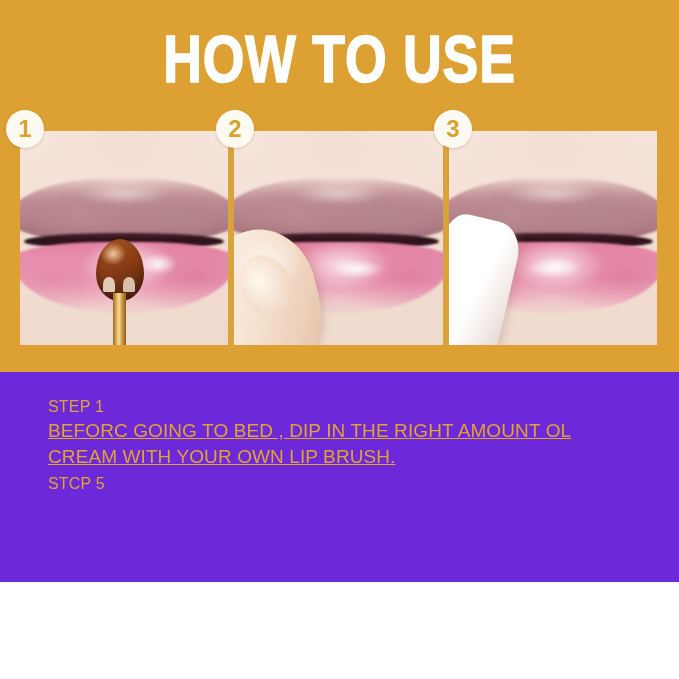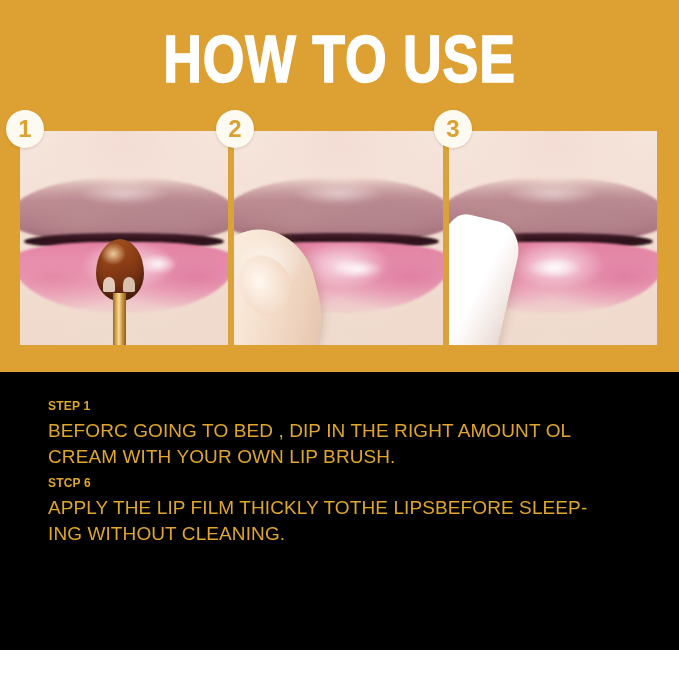--- a/index.html
+++ b/index.html
@@ -3,22 +3,22 @@
 <meta charset="utf-8">
 <style>
   html, body {
     margin: 0;
     padding: 0;
     background: #ffffff;
   }
   #page {
     position: relative;
     width: 679px;
-    height: 650px;
-    background: #000000;
+    height: 582px;
+    background: #6d28d9;
     overflow: hidden;
     font-family: "Liberation Sans", sans-serif;
   }
 
   
   .hero {
     position: absolute;
     left: 0; top: 0;
     width: 679px;
     height: 372px;
@@ -221,31 +221,32 @@
 
   
   .steps {
     position: absolute;
     left: 48px;
     top: 396px;
     width: 600px;
     color: #DFA52E;
   }
   .step-head {
-    font-size: 12px;
-    font-weight: 700;
+    font-size: 16px;
+    font-weight: 400;
     line-height: 21px;
     letter-spacing: .2px;
   }
   .step-body {
     font-size: 19px;
     font-weight: 400;
     line-height: 26px;
     letter-spacing: .1px;
     white-space: pre-line;
+    text-decoration: underline;
   }
   .sp-a { margin-top: 1px; }
   .sp-b { margin-top: 3px; }
 </style>
 </head>
 <body>
 
 <div id="page">
 
   <div class="hero">
@@ -291,18 +292,16 @@
   </div>
 
   <div class="badge b1">1</div>
   <div class="badge b2">2</div>
   <div class="badge b3">3</div>
 
   <div class="steps">
     <div class="step-head">STEP 1</div>
     <div class="step-body sp-a">BEFORC GOING TO BED , DIP IN THE RIGHT AMOUNT OL
 CREAM WITH YOUR OWN LIP BRUSH.</div>
-    <div class="step-head sp-b">STCP 6</div>
-    <div class="step-body sp-a">APPLY THE LIP FILM THICKLY TOTHE LIPSBEFORE SLEEP-
-ING WITHOUT CLEANING.</div>
+    <div class="step-head sp-b">STCP 5</div>
   </div>
 
 </div>
 
 </body></html>

